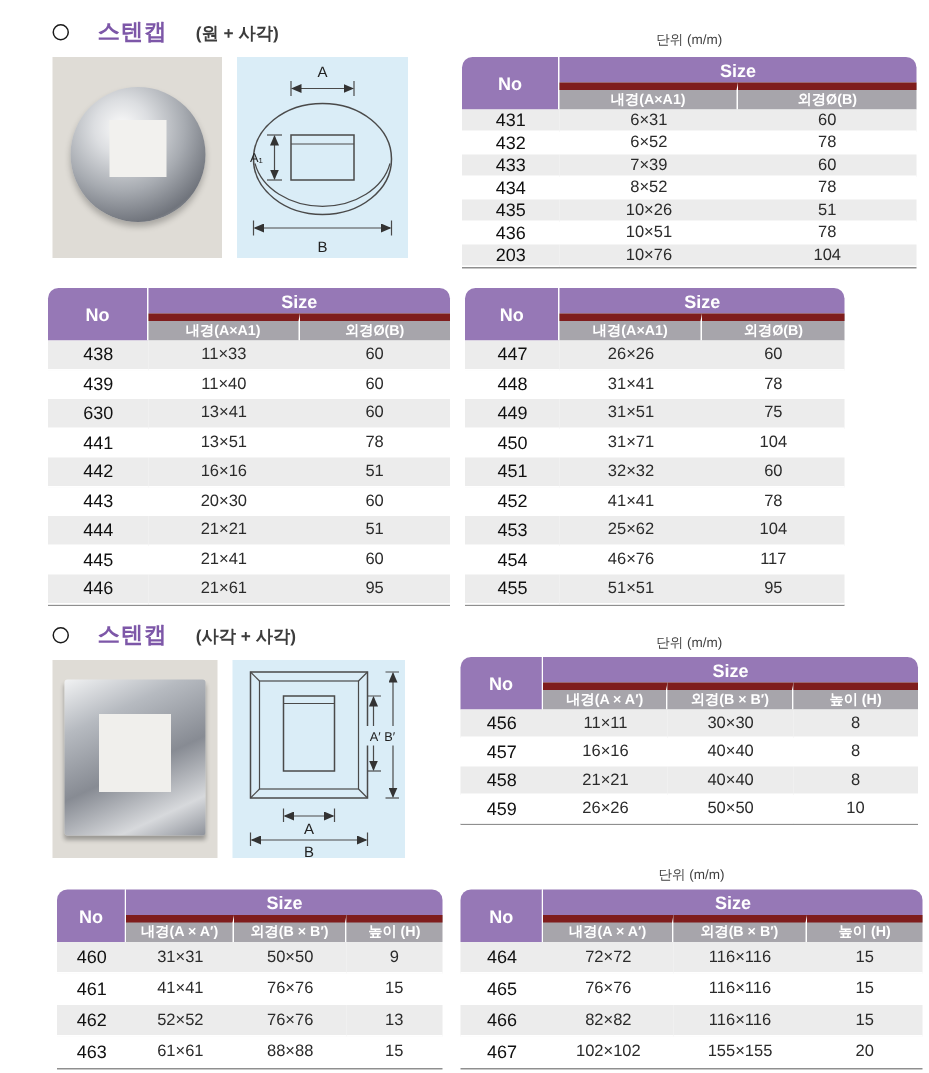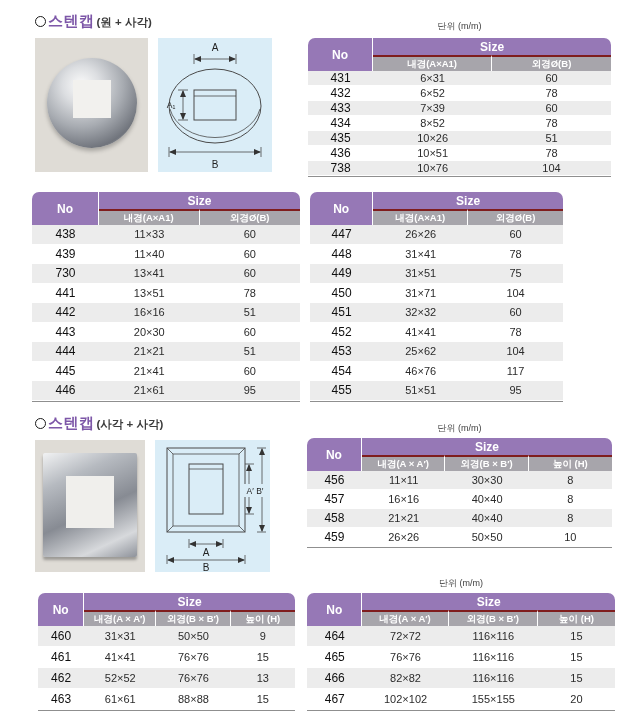--- a/index.html
+++ b/index.html
@@ -4,21 +4,21 @@
 <style>
   * { margin:0; padding:0; box-sizing:border-box; }
   html,body { background:#fff; }
   body {
     width:619px; height:715px; position:relative;
     font-family:"Liberation Sans","DejaVu Sans",sans-serif;
     overflow:hidden;
   }
 
   
-  .section-title { position:absolute; display:flex; align-items:center; gap:2px; }
+  .section-title { position:absolute; display:flex; align-items:center; gap:19px; }
   .bullet { width:11px; height:11px; border:1.6px solid #1a1a1a; border-radius:50%; flex:0 0 auto; }
   .sec-name { color:#7d57a8; font-weight:bold; font-size:15px; letter-spacing:0.5px; }
   .sec-variant { color:#3c3c3c; font-size:11.5px; font-weight:bold; padding-top:2px; }
 
   
   .panel { position:absolute; }
   .photo-panel { background:#dfdcd6; }
   .diagram-panel { background:#daedf7; }
 
   .cap-round {
@@ -57,21 +57,21 @@
   th.h-no {
     background:#9678b6; color:#fff; font-size:12px; font-weight:bold;
     border-top-left-radius:7px; border-right:1px solid #fff;
   }
   th.h-size {
     background:#9678b6; color:#fff; font-size:12px; font-weight:bold;
     border-top-right-radius:7px; height:17px;
   }
   th.h-sub {
     background:#a7a5ab; color:#fff; font-size:9.5px; font-weight:bold;
-    border-top:2px solid #7f1d1d; border-right:1px solid #fff; height:16px;
+    border-top:5px solid #7f1d1d; border-right:1px solid #fff; height:16px;
   }
   th.h-sub:last-child { border-right:none; }
   table.spec td {
     font-size:11px; color:#2b2b2b; background:#fff; border-bottom:1.5px solid #fff;
   }
   table.spec tbody tr:nth-child(odd) td { background:#ececec; }
   table.spec td.no-cell { font-weight:normal; font-size:12px; color:#101010; }
 
   .t-top td { height:15px; }
   .t-mid td { height:19.5px; }
@@ -171,21 +171,21 @@
           <td class="no-cell">435</td>
           <td>10×26</td>
           <td>51</td>
         </tr>
         <tr>
           <td class="no-cell">436</td>
           <td>10×51</td>
           <td>78</td>
         </tr>
         <tr>
-          <td class="no-cell">738</td>
+          <td class="no-cell">203</td>
           <td>10×76</td>
           <td>104</td>
         </tr>
       </tbody>
   </table>
 </div>
 
 <div class="table-wrap" style="left:32px; top:192px; width:268px;">
   <table class="spec t-mid">
     <colgroup>
@@ -208,21 +208,21 @@
           <td class="no-cell">438</td>
           <td>11×33</td>
           <td>60</td>
         </tr>
         <tr>
           <td class="no-cell">439</td>
           <td>11×40</td>
           <td>60</td>
         </tr>
         <tr>
-          <td class="no-cell">730</td>
+          <td class="no-cell">630</td>
           <td>13×41</td>
           <td>60</td>
         </tr>
         <tr>
           <td class="no-cell">441</td>
           <td>13×51</td>
           <td>78</td>
         </tr>
         <tr>
           <td class="no-cell">442</td>

